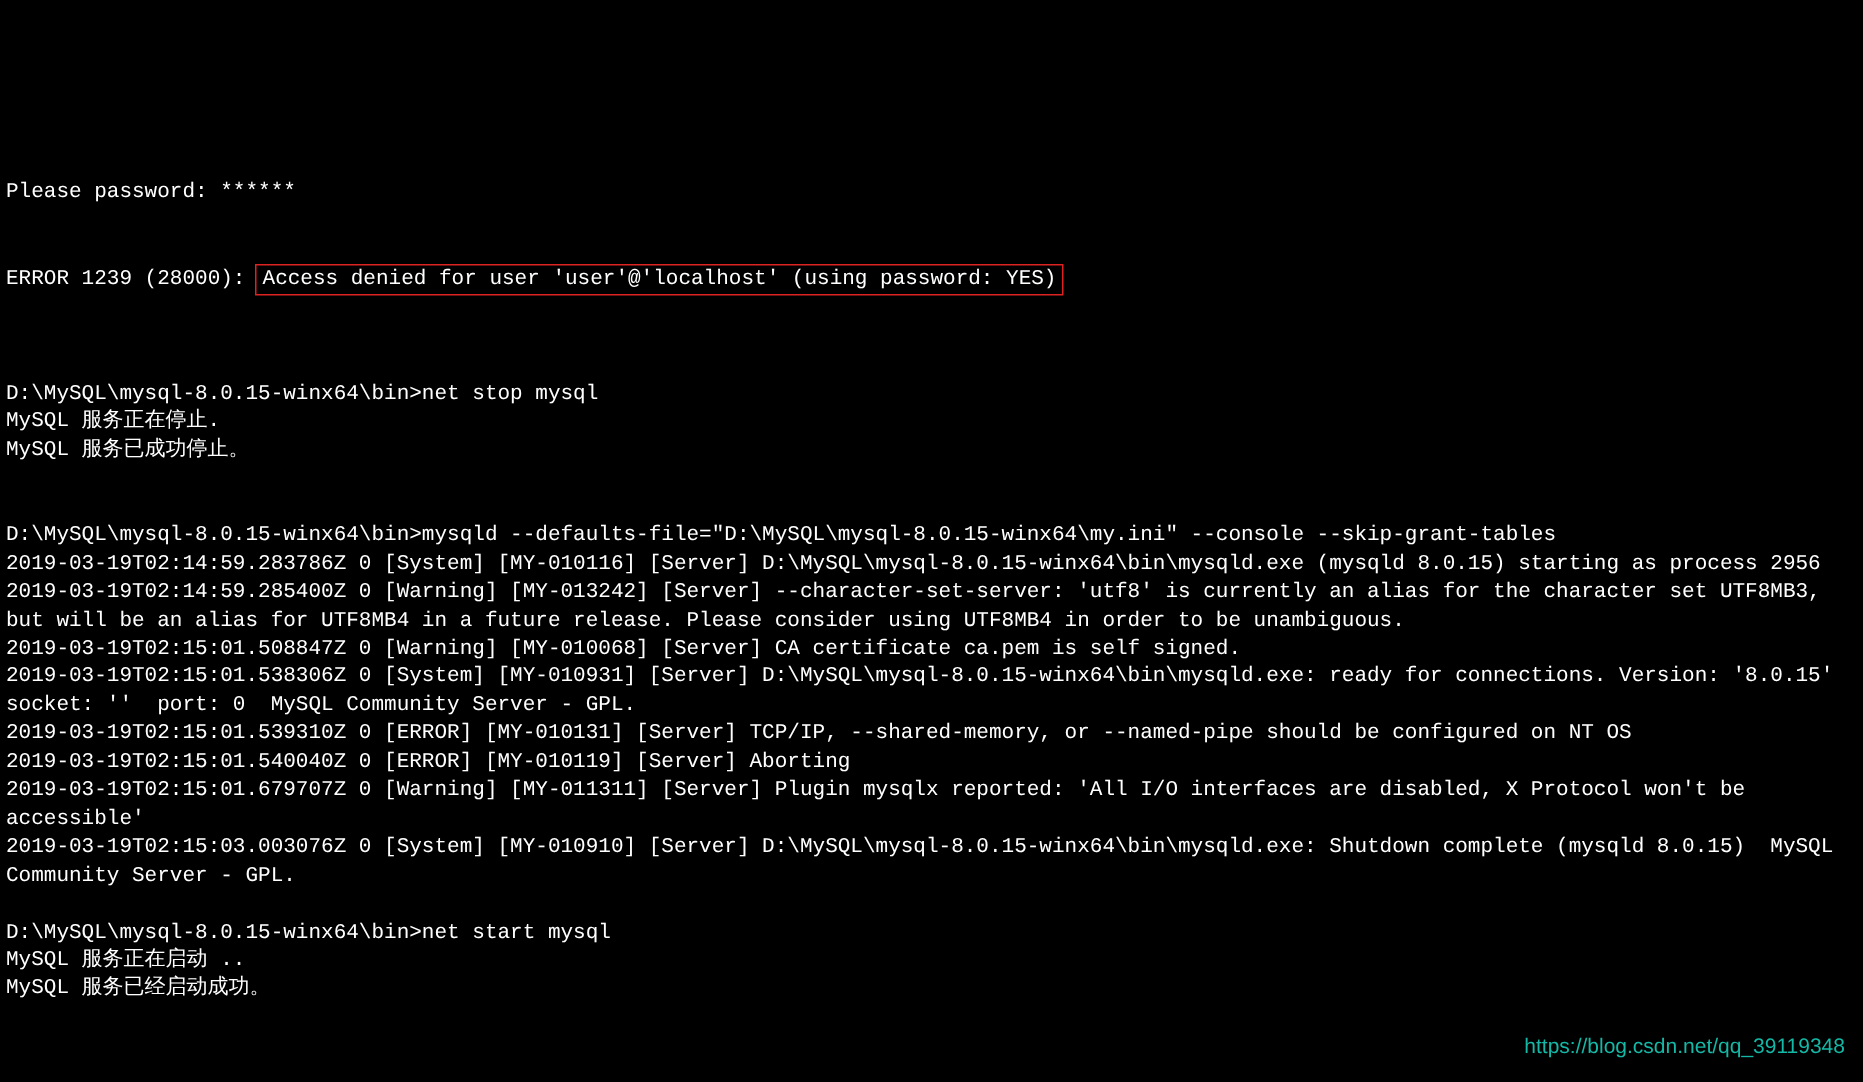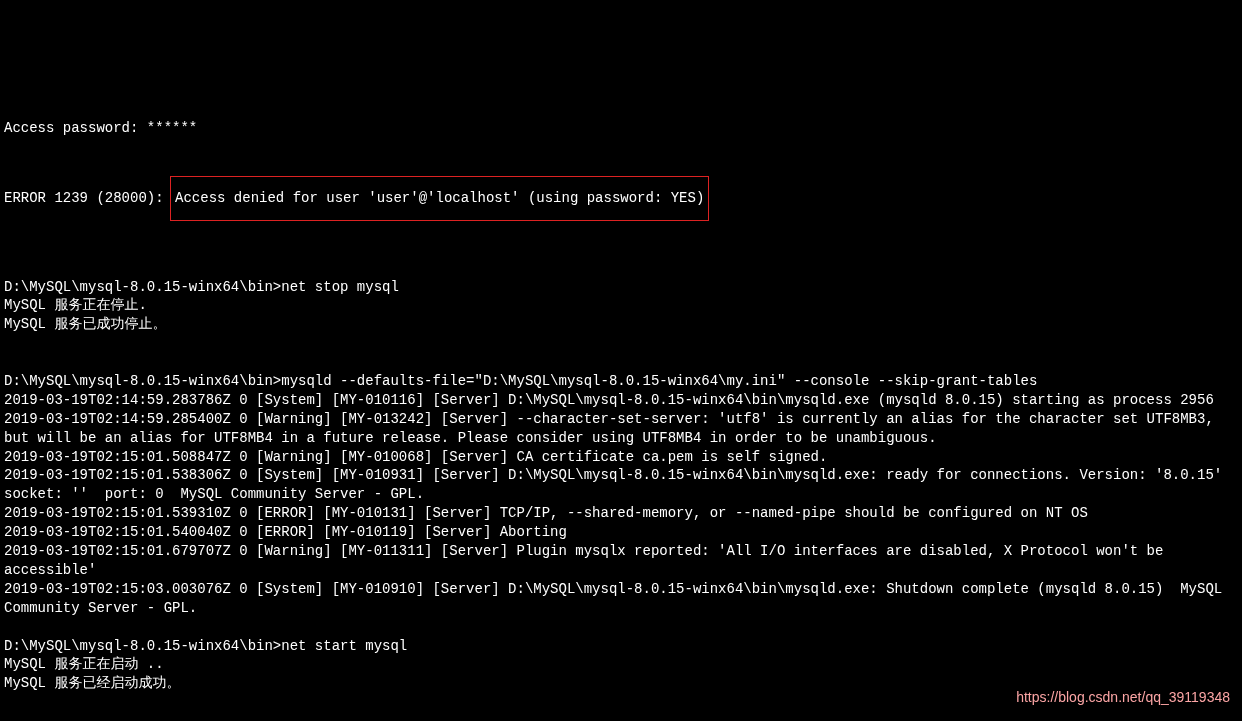--- a/index.html
+++ b/index.html
@@ -19,39 +19,39 @@
       overflow: hidden;
       position: relative;
       white-space: pre-wrap;
     }
     .terminal-line {
       display: block;
     }
     .highlight-box {
       border: 1px solid #d22;
       display: inline-block;
-      padding: 12px 4px;
+      padding: 0 4px;
       margin-left: -2px;
     }
     .watermark {
       position: absolute;
       bottom: 14px;
       right: 12px;
-      color: #fca5a5;
+      color: #14b8a6;
       font-size: 14px;
       font-family: Arial, sans-serif;
     }
   </style>
 </head>
 <body>
 
 
 
 <div>
-  <span class="terminal-line">Access password: ******</span>
+  <span class="terminal-line">Please password: ******</span>
   <span class="terminal-line"><span>ERROR 1239 (28000): </span><span class="highlight-box">Access denied for user 'user'@'localhost' (using password: YES)</span></span>
   <div id="block2-container"><span class="terminal-line">&nbsp;</span><span class="terminal-line">D:\MySQL\mysql-8.0.15-winx64\bin&gt;net stop mysql</span><span class="terminal-line">MySQL 服务正在停止.</span><span class="terminal-line">MySQL 服务已成功停止。</span><span class="terminal-line">&nbsp;</span><span class="terminal-line">&nbsp;</span><span class="terminal-line">D:\MySQL\mysql-8.0.15-winx64\bin&gt;mysqld --defaults-file="D:\MySQL\mysql-8.0.15-winx64\my.ini" --console --skip-grant-tables</span><span class="terminal-line">2019-03-19T02:14:59.283786Z 0 [System] [MY-010116] [Server] D:\MySQL\mysql-8.0.15-winx64\bin\mysqld.exe (mysqld 8.0.15) starting as process 2956</span><span class="terminal-line">2019-03-19T02:14:59.285400Z 0 [Warning] [MY-013242] [Server] --character-set-server: 'utf8' is currently an alias for the character set UTF8MB3, but will be an alias for UTF8MB4 in a future release. Please consider using UTF8MB4 in order to be unambiguous.</span><span class="terminal-line">2019-03-19T02:15:01.508847Z 0 [Warning] [MY-010068] [Server] CA certificate ca.pem is self signed.</span><span class="terminal-line">2019-03-19T02:15:01.538306Z 0 [System] [MY-010931] [Server] D:\MySQL\mysql-8.0.15-winx64\bin\mysqld.exe: ready for connections. Version: '8.0.15'  socket: ''  port: 0  MySQL Community Server - GPL.</span><span class="terminal-line">2019-03-19T02:15:01.539310Z 0 [ERROR] [MY-010131] [Server] TCP/IP, --shared-memory, or --named-pipe should be configured on NT OS</span><span class="terminal-line">2019-03-19T02:15:01.540040Z 0 [ERROR] [MY-010119] [Server] Aborting</span><span class="terminal-line">2019-03-19T02:15:01.679707Z 0 [Warning] [MY-011311] [Server] Plugin mysqlx reported: 'All I/O interfaces are disabled, X Protocol won't be accessible'</span><span class="terminal-line">2019-03-19T02:15:03.003076Z 0 [System] [MY-010910] [Server] D:\MySQL\mysql-8.0.15-winx64\bin\mysqld.exe: Shutdown complete (mysqld 8.0.15)  MySQL Community Server - GPL.</span><span class="terminal-line">&nbsp;</span><span class="terminal-line">D:\MySQL\mysql-8.0.15-winx64\bin&gt;net start mysql</span><span class="terminal-line">MySQL 服务正在启动 ..</span><span class="terminal-line">MySQL 服务已经启动成功。</span></div>
 </div>
 
 <div class="watermark">https://blog.csdn.net/qq_39119348</div>
 
 
 
 
 </body></html>

